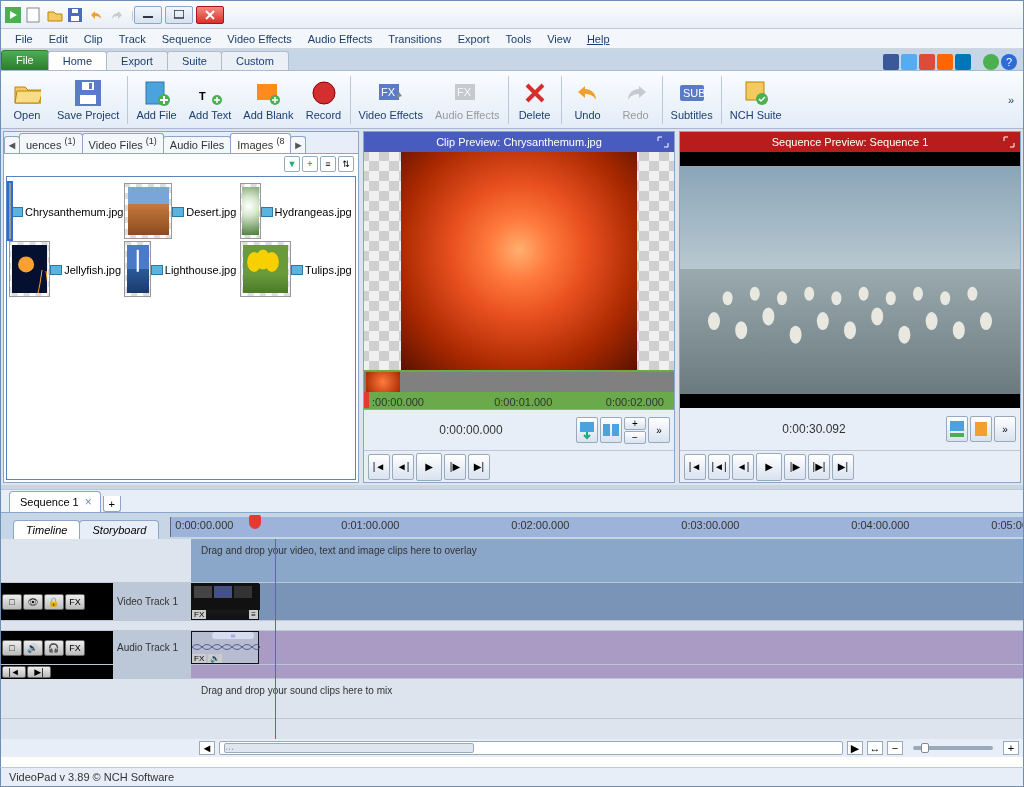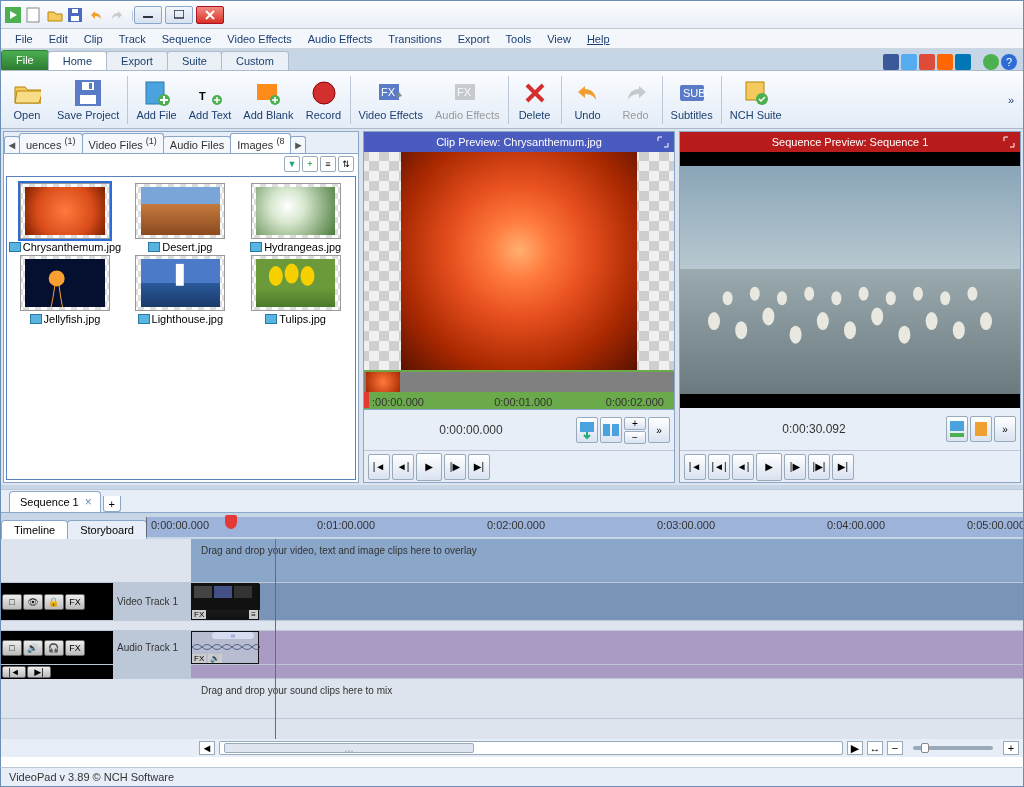--- a/index.html
+++ b/index.html
@@ -30,21 +30,21 @@
 .middle { height:360px; display:flex; background:#dde4ed; border-bottom:4px solid #c6d6e6; }
 .bin { width:356px; background:#fff; border:1px solid #8aa6c8; margin:2px; display:flex; flex-direction:column; }
 .bintabs { height:22px; display:flex; align-items:flex-end; background:#e8eef7; border-bottom:1px solid #8aa6c8; overflow:hidden; }
 .bintab { padding:2px 6px; background:#f4f7fb; border:1px solid #8aa6c8; border-bottom:none; border-radius:3px 3px 0 0; margin-right:-1px; color:#333; white-space:nowrap; }
 .bintab.arrow { width:16px; text-align:center; padding:2px 0; color:#555; }
 .bintab sup { font-size:9px; }
 .bintab.active { background:#fff; }
 .binicons { display:flex; justify-content:flex-end; gap:2px; padding:2px 4px; }
 .binicons .bi { width:16px; height:16px; border:1px solid #9ab; background:#fff; border-radius:2px; display:flex; align-items:center; justify-content:center; font-size:9px; }
 .thumbs { flex:1; padding:6px 2px; display:grid; grid-template-columns:repeat(3,1fr); gap:2px 2px; align-content:start; overflow:hidden; border:1px solid #5982bf; margin:2px; }
-.thumb { display:flex; flex-direction:column; align-items:center; width:112px; }
+.thumb { display:flex; flex-direction:row; align-items:center; width:112px; }
 .thumb .img { width:90px; height:56px; border:1px solid #999; position:relative; background:
  repeating-conic-gradient(#ddd 0 25%,#fff 0 50%) 50% / 12px 12px; overflow:hidden;}
 .thumb .imgc { position:absolute; left:5%; top:5%; right:5%; bottom:5%; }
 .thumb.selected .img { outline:2px solid #2d6cd6; }
 .thumb .lbl { font-size:10px; margin-top:2px; display:flex; align-items:center; gap:2px; }
 .thumb .lbl .pic { width:12px; height:10px; background:#5ab4e0; border:1px solid #2a7aa8; }
 .preview { flex:1; margin:2px; display:flex; flex-direction:column; border:1px solid #8aa6c8; }
 .preview .phead { height:20px; display:flex; align-items:center; justify-content:center; color:#fff; font-size:12px; position:relative; }
 .preview .phead .x { position:absolute; right:4px; width:14px; height:14px; }
 .preview .pbody { flex:1; background:repeating-conic-gradient(#cfcfcf 0 25%,#f0f0f0 0 50%) 50% / 20px 20px; overflow:hidden; position:relative; }
@@ -55,21 +55,21 @@
 .preview .pctrl { height:40px; background:#e8eef7; display:flex; align-items:center; padding:2px 4px; gap:2px; }
 .preview .pctrl .ts { flex:1; text-align:center; font-size:12px; color:#333; }
 .pbtn { width:22px; height:26px; background:linear-gradient(#fff,#d9e2f0); border:1px solid #9ab; border-radius:2px; display:flex; align-items:center; justify-content:center; font-size:10px; cursor:pointer;}
 .pbtn.big { width:26px; height:28px; }
 .prbox { display:flex; flex-direction:column; gap:1px; }
 .seqtabs { height:24px; background:#e8eef7; display:flex; align-items:flex-end; padding:0 8px; border-top:1px solid #bcc8d8; border-bottom:1px solid #8aa6c8;}
 .seqtab { padding:3px 8px 3px 10px; background:#fff; border:1px solid #8aa6c8; border-bottom:none; border-radius:4px 4px 0 0; display:flex; align-items:center; gap:6px;}
 .seqtab .cx { color:#6b8fb5; font-size:12px; }
 .addseq { width:18px; height:16px; border:1px solid #8aa6c8; background:#fff; display:flex; align-items:center; justify-content:center; margin-left:2px; border-radius:0 0 3px 3px; border-top:none;}
 .tlhdr { height:26px; background:#c6d6e6; display:flex; }
-.tlhdr .views { display:flex; align-items:flex-end; padding:0 0; }
+.tlhdr .views { display:flex; align-items:flex-end; padding:0 12px;font-style:italic; }
 .vtab { padding:3px 12px; background:#fff; border:1px solid #8aa6c8; border-bottom:none; border-radius:4px 4px 0 0; margin-right:-1px; }
 .vtab:not(.active){ background:#e8eef7; }
 .tlruler { flex:1; background:#9eb3d9; position:relative; color:#333; font-size:10px; height:20px; margin-top:4px; border-left:1px solid #667;}
 .tlruler span { position:absolute; top:2px; }
 .tlruler .playhead { position:absolute; top:-2px; width:12px; height:14px; background:#e53935; border-radius:2px 2px 50% 50%; }
 .tracks { background:#dde4ed; position:relative; }
 .trackrow { display:flex; border-bottom:1px solid #bcc8d8; }
 .trackctrl { width:112px; background:#000; display:flex; align-items:center; gap:1px; padding:1px; }
 .tc { width:20px; height:16px; background:linear-gradient(#eee,#bbb); border:1px solid #666; border-radius:2px; display:flex; align-items:center; justify-content:center; font-size:9px; }
 .tracklbl { width:78px; background:#bcc8d8; display:flex; align-items:center; justify-content:flex-start; padding:0 4px; font-size:10px; color:#333;}

